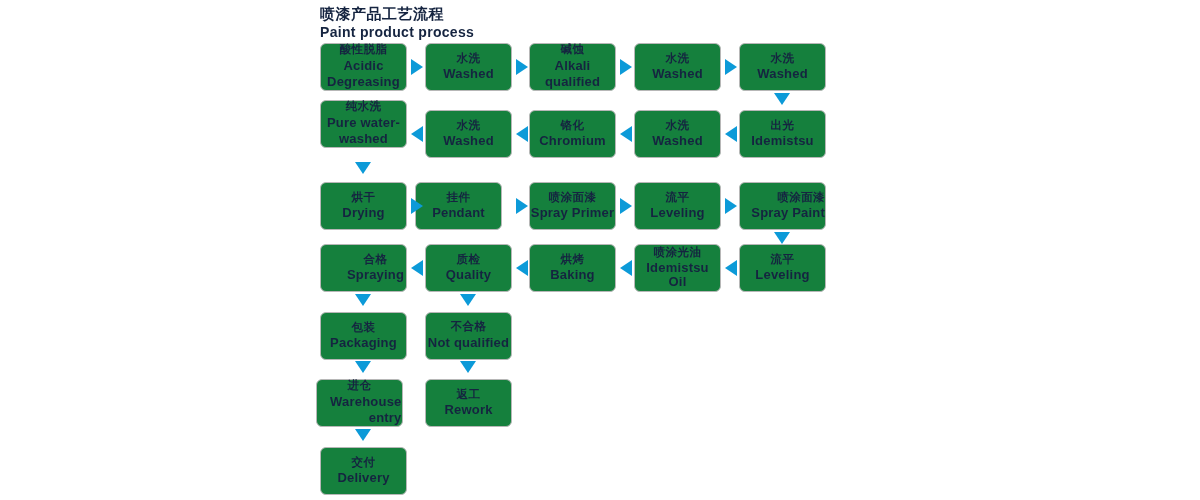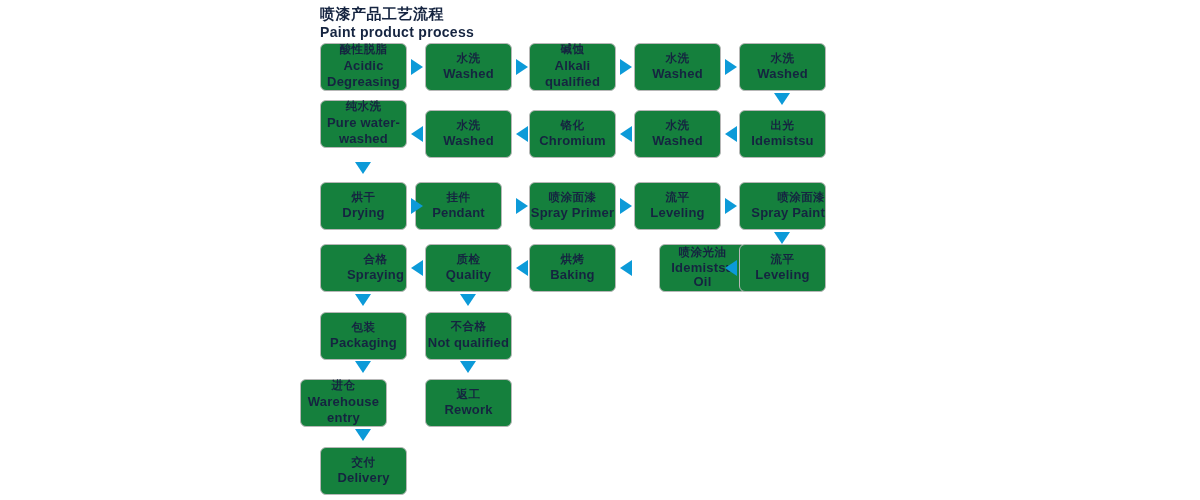--- a/index.html
+++ b/index.html
@@ -134,37 +134,37 @@
         <div class="en">Spraying</div>
       </div>
       <div class="node" style="left: 425px; top: 244px;">
         <div class="cn">质检</div>
         <div class="en">Quality</div>
       </div>
       <div class="node" style="left: 529px; top: 244px;">
         <div class="cn">烘烤</div>
         <div class="en">Baking</div>
       </div>
-      <div class="node" style="left: 659px; top: 244px;">
+      <div class="node" style="left: 634px; top: 244px;">
         <div class="cn">喷涂光油</div>
         <div class="en">Idemistsu Oil</div>
       </div>
       <div class="node" style="left: 739px; top: 244px;">
         <div class="cn">流平</div>
         <div class="en">Leveling</div>
       </div>
       <div class="node" style="left: 320px; top: 312px;">
         <div class="cn">包装</div>
         <div class="en">Packaging</div>
       </div>
       <div class="node" style="left: 425px; top: 312px;">
         <div class="cn">不合格</div>
         <div class="en two">Not qualified</div>
       </div>
-      <div class="node" style="left: 300px; top: 379px;">
+      <div class="node" style="left: 316px; top: 379px; text-align: right;">
         <div class="cn">进仓</div>
         <div class="en two">Warehouse entry</div>
       </div>
       <div class="node" style="left: 425px; top: 379px;">
         <div class="cn">返工</div>
         <div class="en">Rework</div>
       </div>
       <div class="node" style="left: 320px; top: 447px;">
         <div class="cn">交付</div>
         <div class="en">Delivery</div>

